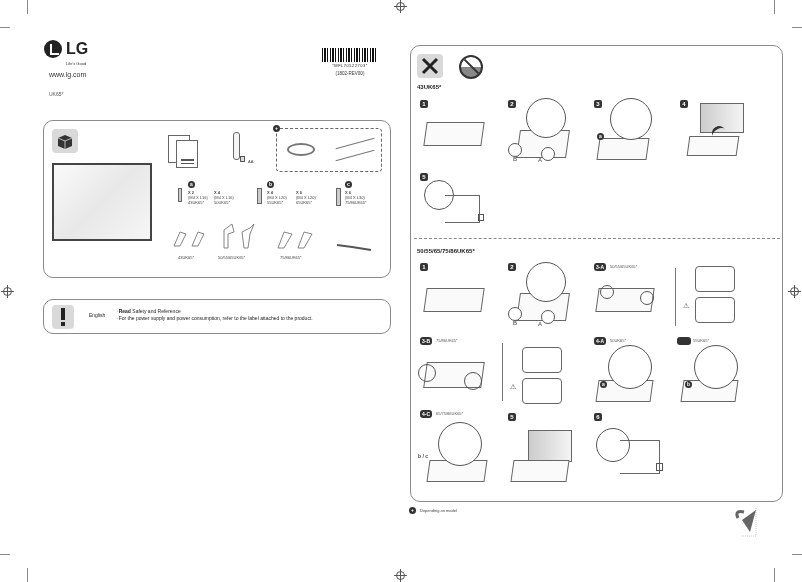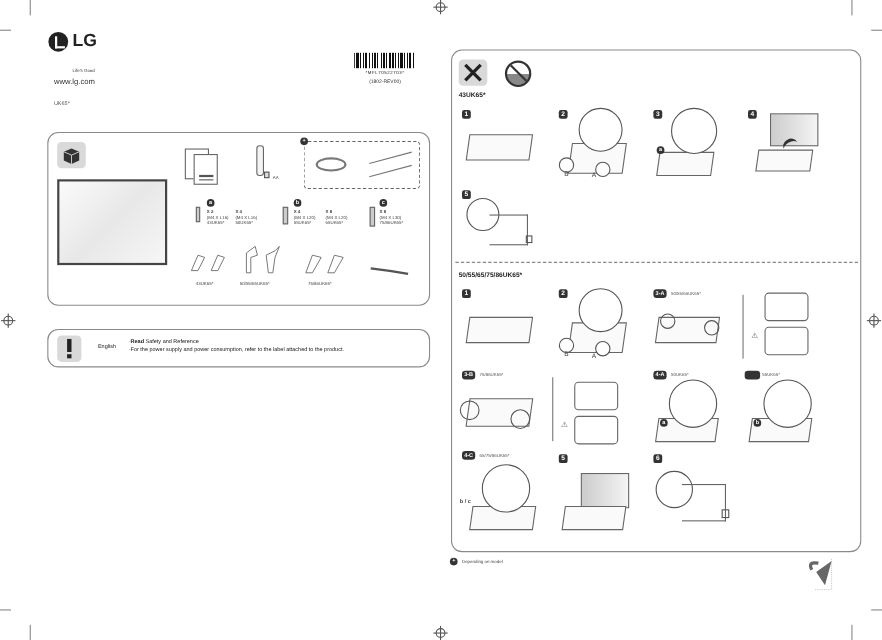--- a/index.html
+++ b/index.html
@@ -9,21 +9,21 @@
   .abs { position: absolute; }
 
   
   .crop-v { position: absolute; width: 1px; height: 14px; background: #888; }
   .crop-h { position: absolute; height: 1px; width: 10px; background: #888; }
   .reg { position: absolute; width: 9px; height: 9px; border: 1px solid #555; border-radius: 50%; }
   .reg::before { content: ""; position: absolute; left: 3px; top: -3px; width: 1px; height: 13px; background: #555; }
   .reg::after { content: ""; position: absolute; top: 3px; left: -3px; height: 1px; width: 13px; background: #555; }
 
   
-  .lg-logo { left: 44px; top: 29px; display: flex; gap: 4px; }
+  .lg-logo { left: 44px; top: 40px; display: flex; gap: 4px; }
   .lg-circle { width: 18px; height: 18px; border-radius: 50%; background: #222; position: relative; }
   .lg-circle::after { content: ""; position: absolute; left: 6px; top: 4px; width: 7px; height: 9px; border-left: 2px solid #fff; border-bottom: 2px solid #fff; }
   .lg-text { font-size: 16px; font-weight: bold; color: #222; letter-spacing: 0px; }
   .lg-tag { position: absolute; left: 66px; top: 61px; font-size: 4px; color: #333; }
   .www { left: 49px; top: 71px; font-size: 7px; color: #333; }
   .model { left: 49px; top: 91px; font-size: 5px; color: #555; }
 
   
   .barcode { left: 322px; top: 48px; width: 55px; height: 14px;
     background: repeating-linear-gradient(90deg, #111 0 1px, #fff 1px 2px, #111 2px 4px, #fff 4px 5px, #111 5px 6px, #fff 6px 8px); }

